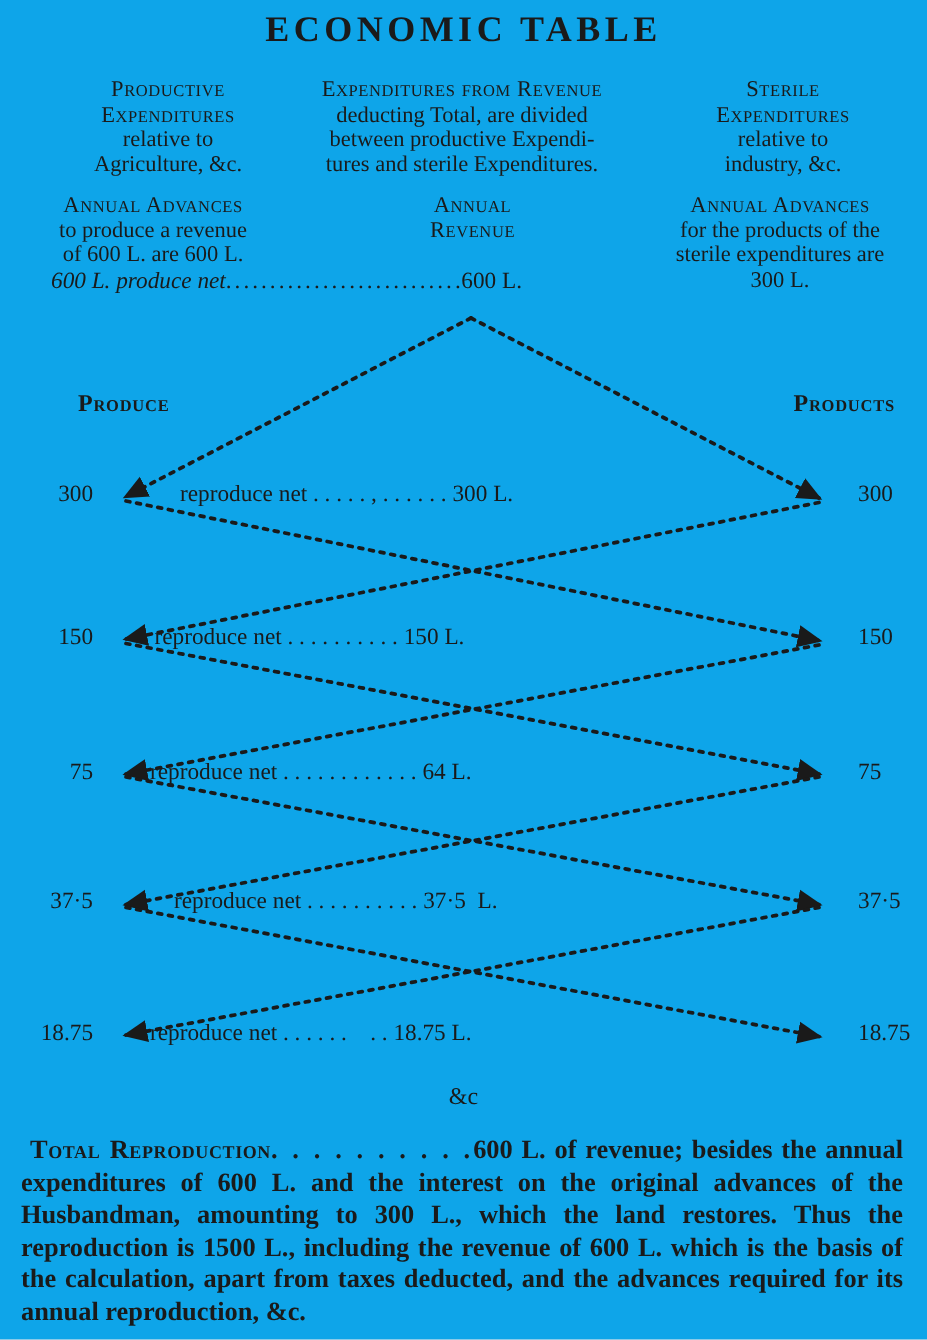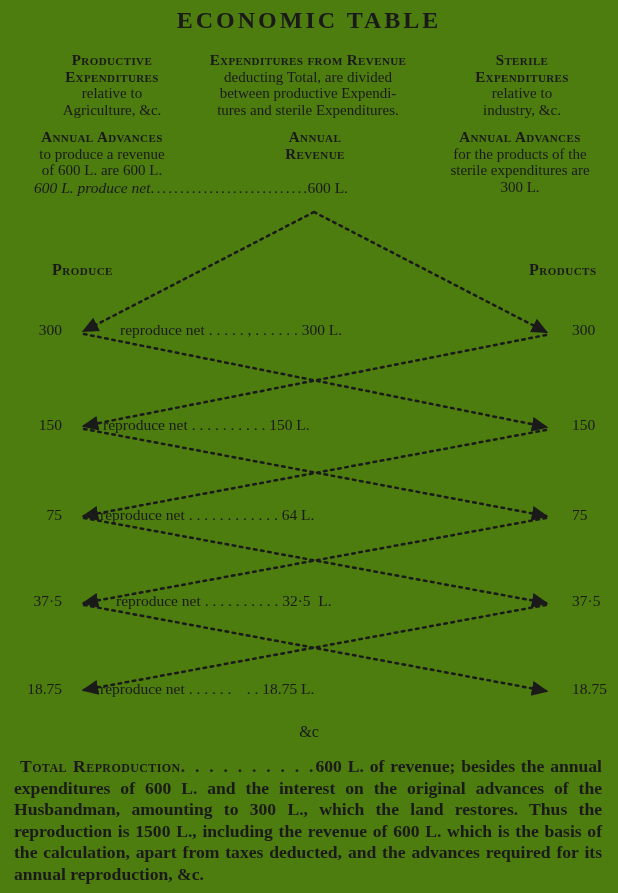--- a/index.html
+++ b/index.html
@@ -2,31 +2,31 @@
 <html><head>
 <meta charset="utf-8">
 <style>
   * { box-sizing: border-box; }
   html, body { margin: 0; padding: 0; background: #e9e9e7; }
   .page {
     position: relative;
     width: 618px;
     height: 893px;
     margin: 0 auto;
-    background: #4d7c0f;
+    background: #0ea5e9;
     color: #1a1a1a;
     font-family: "Liberation Serif", serif;
     overflow: hidden;
   }
   .title {
     position: absolute; top: 7px; left: 0; width: 100%;
     margin: 0; text-align: center;
     font-size: 24px; font-weight: bold; letter-spacing: 3px;
   }
-  .caps { font-variant: small-caps; font-weight: 700; letter-spacing: 0.4px; text-align: center; }
+  .caps { font-variant: small-caps; font-weight: 400; letter-spacing: 0.4px; text-align: center; }
   .col { position: absolute; text-align: center; font-size: 15px; line-height: 16.5px; }
   .col-head-left   { top: 52px; left: 28px;  width: 168px; }
   .col-head-center { top: 52px; left: 188px; width: 240px; }
   .col-head-right  { top: 52px; left: 438px; width: 168px; }
   .col-adv-left    { top: 129px; left: 16px;  width: 172px; }
   .col-adv-center  { top: 129px; left: 245px; width: 140px; }
   .col-adv-right   { top: 129px; left: 428px; width: 184px; }
   .leader {
     position: absolute; top: 179px; left: 34px; width: 314px;
     display: flex; align-items: baseline; font-size: 15.5px;
@@ -139,21 +139,21 @@
     <span class="cap" style="left:103px"><span>reproduce net</span><span> . . . . . . . . . . </span><span>150 L.</span></span>
     <span class="rv">150</span>
   </div>
   <div class="row" style="top:506px">
     <span class="lv">75</span>
     <span class="cap" style="left:100px"><span>reproduce net</span><span> . . . . . . . . . . . . </span><span>64 L.</span></span>
     <span class="rv">75</span>
   </div>
   <div class="row" style="top:592px">
     <span class="lv">37·5</span>
-    <span class="cap" style="left:116px"><span>reproduce net</span><span> . . . . . . . . . . </span><span>32·5  L.</span></span>
+    <span class="cap" style="left:116px"><span>reproduce net</span><span> . . . . . . . . . . </span><span>37·5  L.</span></span>
     <span class="rv">37·5</span>
   </div>
   <div class="row" style="top:680px">
     <span class="lv">18.75</span>
     <span class="cap" style="left:100px"><span>reproduce net</span><span> . . . . . .    . . </span><span>18.75 L.</span></span>
     <span class="rv">18.75</span>
   </div>
 
   <div class="etc">&amp;c</div>
 

